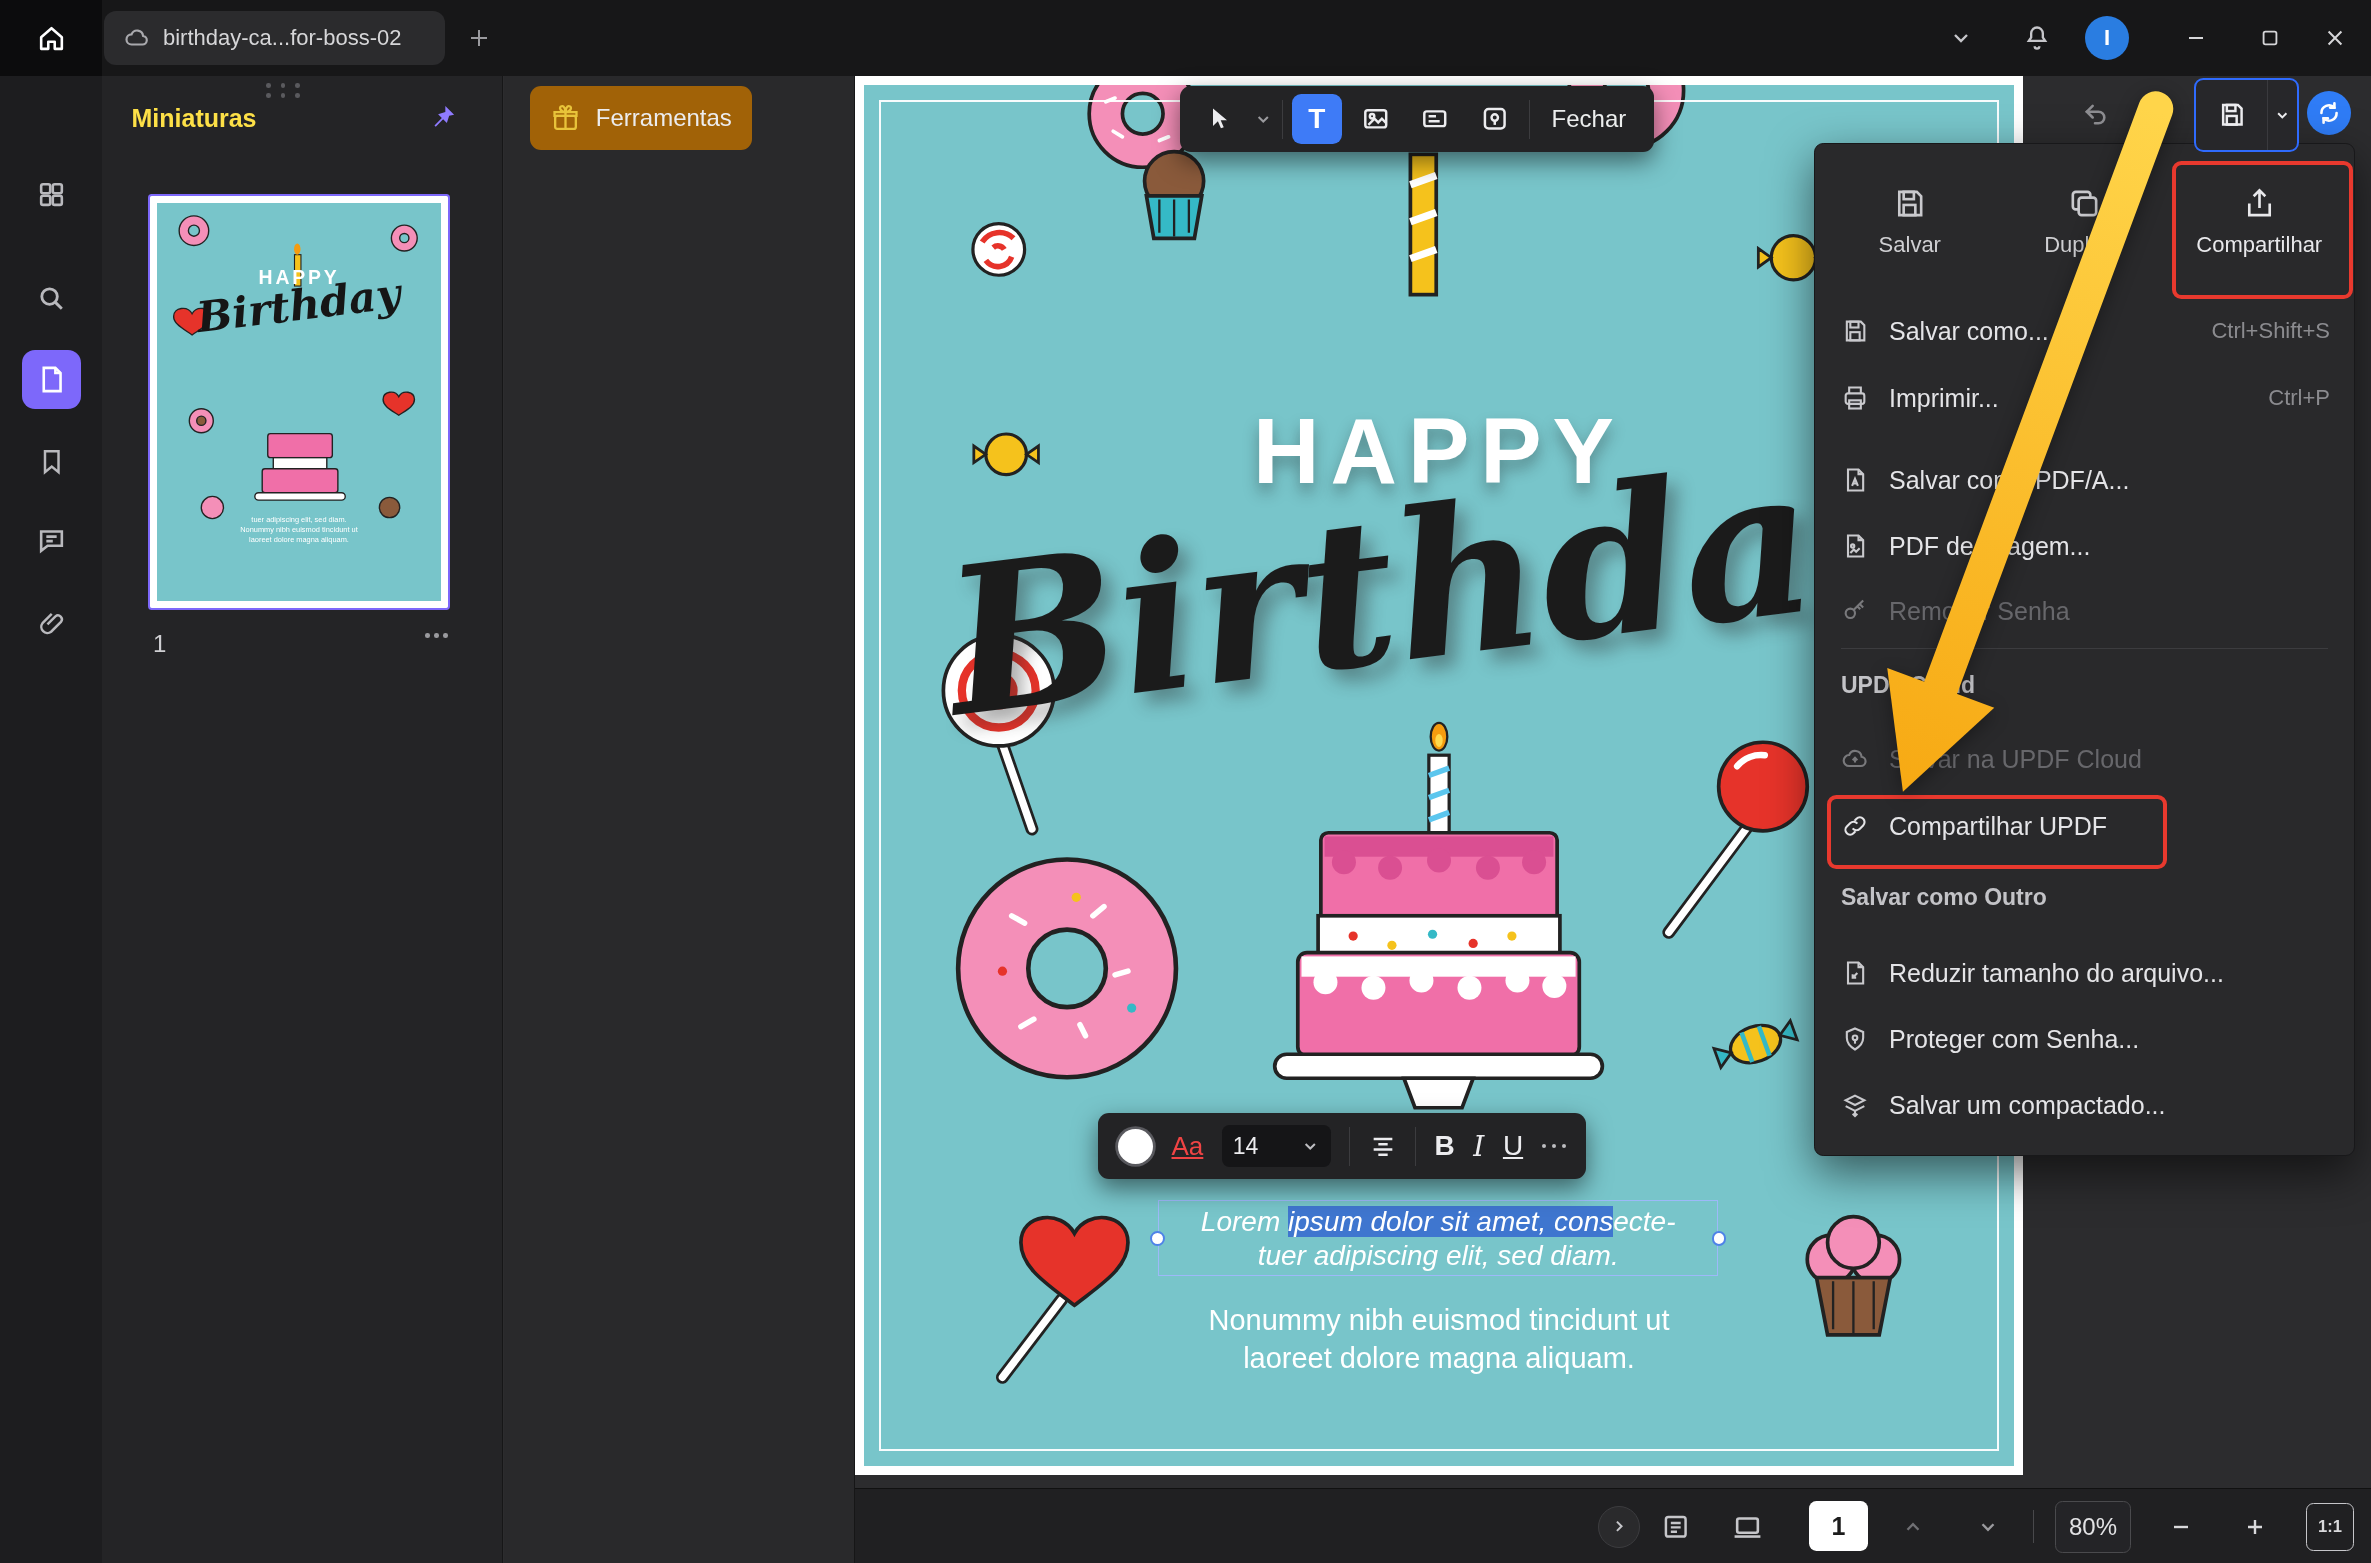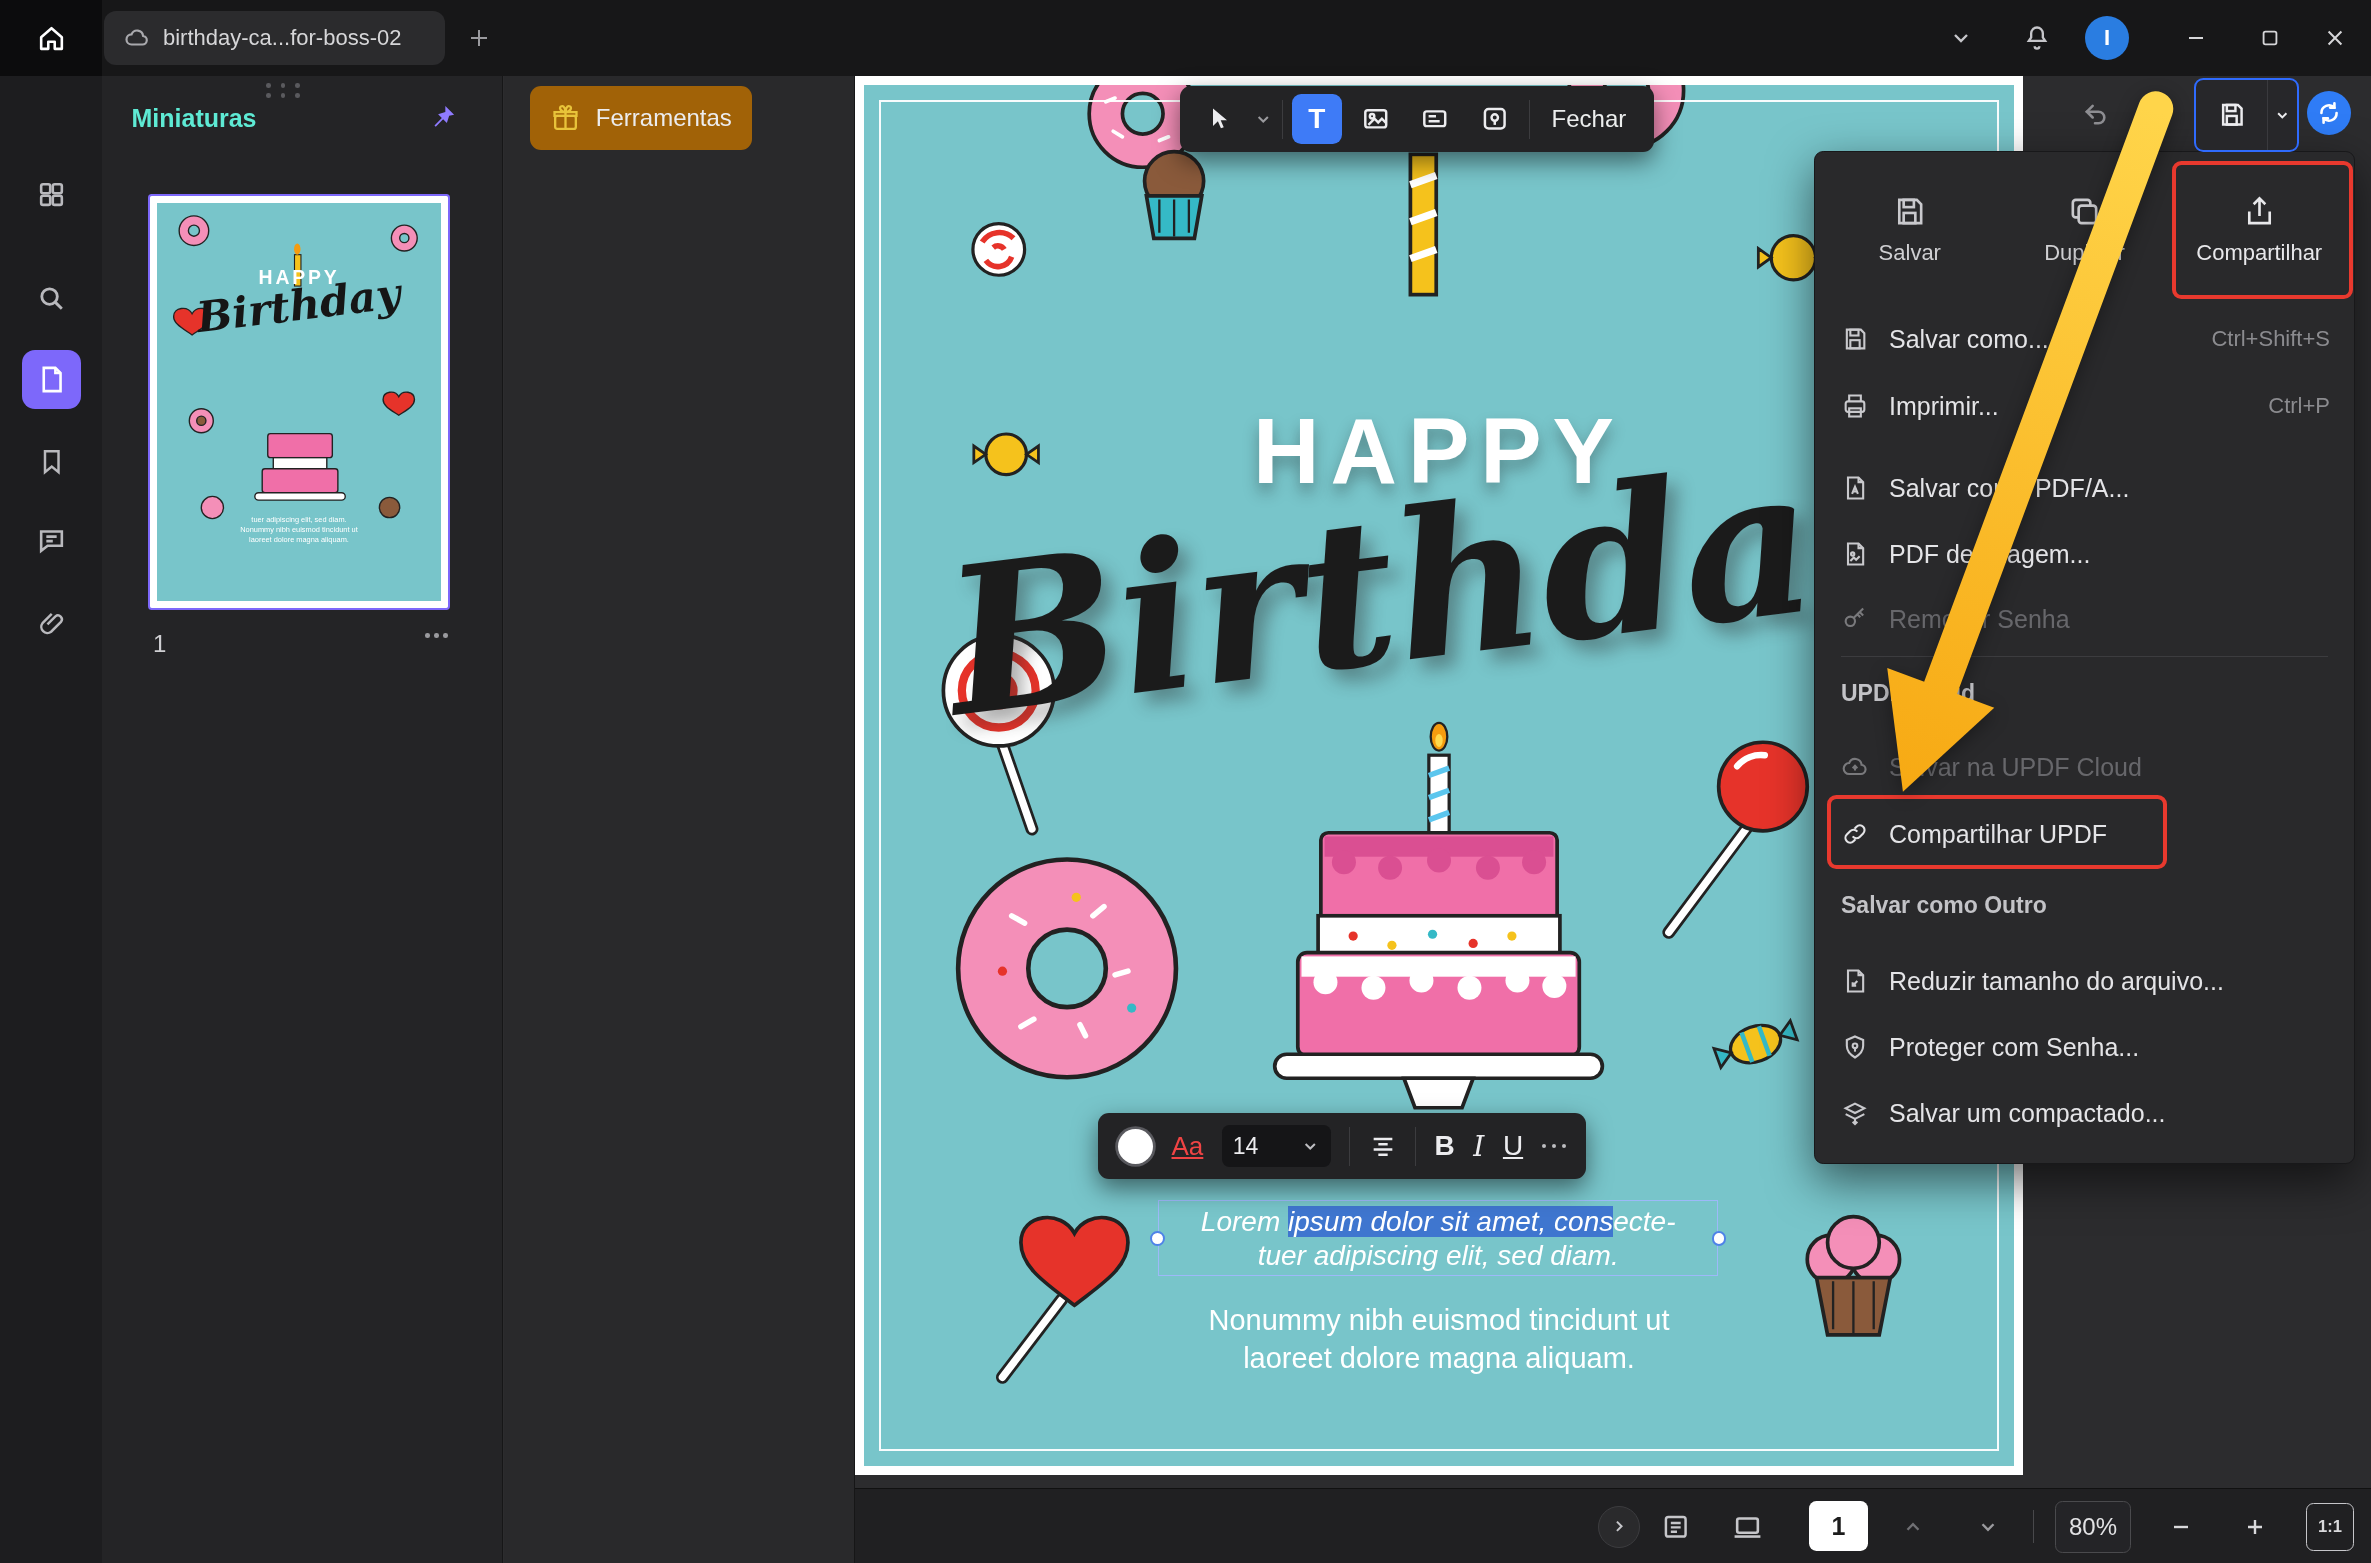--- a/index.html
+++ b/index.html
@@ -17,21 +17,21 @@
 
   
   .sidebar{position:absolute;left:0;top:76px;width:102px;height:1488px;background:#1d1d1f;}
   .side-icon{position:absolute;left:22px;width:59px;height:59px;display:flex;align-items:center;justify-content:center;border-radius:13px;}
   .side-icon.active{background:#7d68fa;}
 
   
   .panel-thumbs{position:absolute;left:102px;top:76px;width:401px;height:1488px;background:#242426;border-right:0.9px solid #161617;box-sizing:border-box;}
   .dots{position:absolute;left:164px;top:7.4px;display:grid;grid-template-columns:repeat(3,9.2px);grid-gap:5.5px;}
   .dots i{width:4.6px;height:4.6px;border-radius:50%;background:#5a5a5e;}
-  .thumbs-title{position:absolute;left:29.5px;top:28px;font-size:25px;font-weight:700;color:#5eead4;}
+  .thumbs-title{position:absolute;left:29.5px;top:28px;font-size:25px;font-weight:700;color:#fde047;}
   .pin{position:absolute;right:41px;top:22px;width:37px;height:37px;display:flex;align-items:center;justify-content:center;}
   .thumb-card{position:absolute;left:46px;top:118px;width:302px;height:416px;background:#fff;border:2.8px solid #7d68fa;border-radius:3.7px;box-sizing:border-box;}
   .thumb-teal{position:absolute;inset:7.4px;background:#78c5ca;overflow:hidden;}
   .mini-happy{position:absolute;left:0;right:0;top:63px;text-align:center;font-size:19.4px;font-weight:800;letter-spacing:2.8px;color:#fff;}
   .mini-birthday{position:absolute;left:0;right:0;top:78px;text-align:center;font-size:42px;font-family:"DejaVu Serif",serif;font-style:italic;font-weight:700;color:#161616;transform:rotate(-7deg);}
   .mini-body{position:absolute;left:0;right:0;text-align:center;color:#fff;font-size:7.4px;line-height:10px;}
   .thumb-pagenum{position:absolute;left:51px;top:554px;font-size:24px;color:#cfcfd2;}
   .thumb-more{position:absolute;left:314px;top:543px;width:41px;height:33px;display:flex;align-items:center;justify-content:center;gap:4.6px;}
   .thumb-more i{width:4.6px;height:4.6px;border-radius:50%;background:#9a9a9e;}
 
@@ -77,21 +77,21 @@
   .more-dots i{width:4.6px;height:4.6px;border-radius:50%;background:#bcbcc0;}
 
   
   .tr-btn{position:absolute;top:88px;width:52px;height:52px;display:flex;align-items:center;justify-content:center;z-index:20;}
   .save-group{position:absolute;left:2194px;top:78px;width:105px;height:74px;border:2.8px solid #2f6bfe;border-radius:9.2px;background:#27272a;display:flex;align-items:center;box-sizing:border-box;z-index:35;}
   .save-main{flex:1;display:flex;align-items:center;justify-content:center;height:100%;}
   .save-arrow{width:29.5px;height:100%;display:flex;align-items:center;justify-content:center;border-left:0.9px solid #3a3a3e;}
   .sync-btn{position:absolute;left:2307px;top:91px;width:44px;height:44px;border-radius:50%;background:#2f7cf6;display:flex;align-items:center;justify-content:center;z-index:20;}
 
   
-  .menu{position:absolute;left:1814px;top:151px;width:541px;height:1013px;background:#29292b;border:0.9px solid #18181a;border-radius:9.2px;box-shadow:0 16.6px 46px rgba(0,0,0,.55);box-sizing:border-box;z-index:30;padding-left:32px;}
+  .menu{position:absolute;left:1814px;top:143px;width:541px;height:1013px;background:#29292b;border:0.9px solid #18181a;border-radius:9.2px;box-shadow:0 16.6px 46px rgba(0,0,0,.55);box-sizing:border-box;z-index:30;padding-left:32px;}
   .tiles{position:absolute;left:14.8px;top:16.6px;right:14.8px;height:122px;display:flex;gap:14.8px;}
   .tile{flex:1;display:flex;flex-direction:column;align-items:center;justify-content:center;gap:11px;border-radius:9.2px;}
   .tile-label{font-size:22px;color:#cfcfd2;}
   .menu-item{position:absolute;left:0;width:541px;height:66px;display:flex;align-items:center;gap:20px;padding:0 26px;box-sizing:border-box;}
   .mi-label{font-size:25px;color:#e4e4e7;}
   .mi-short{margin-left:auto;font-size:22px;color:#8b8b8f;}
   .menu-item.disabled .mi-label{color:#67676b;}
   .menu-item.disabled svg{opacity:.5;}
   .menu-div{position:absolute;left:26px;right:26px;top:504px;height:0.9px;background:#3c3c3f;}
   .menu-sec{position:absolute;left:26px;font-size:23px;font-weight:700;color:#c3c3c7;}

